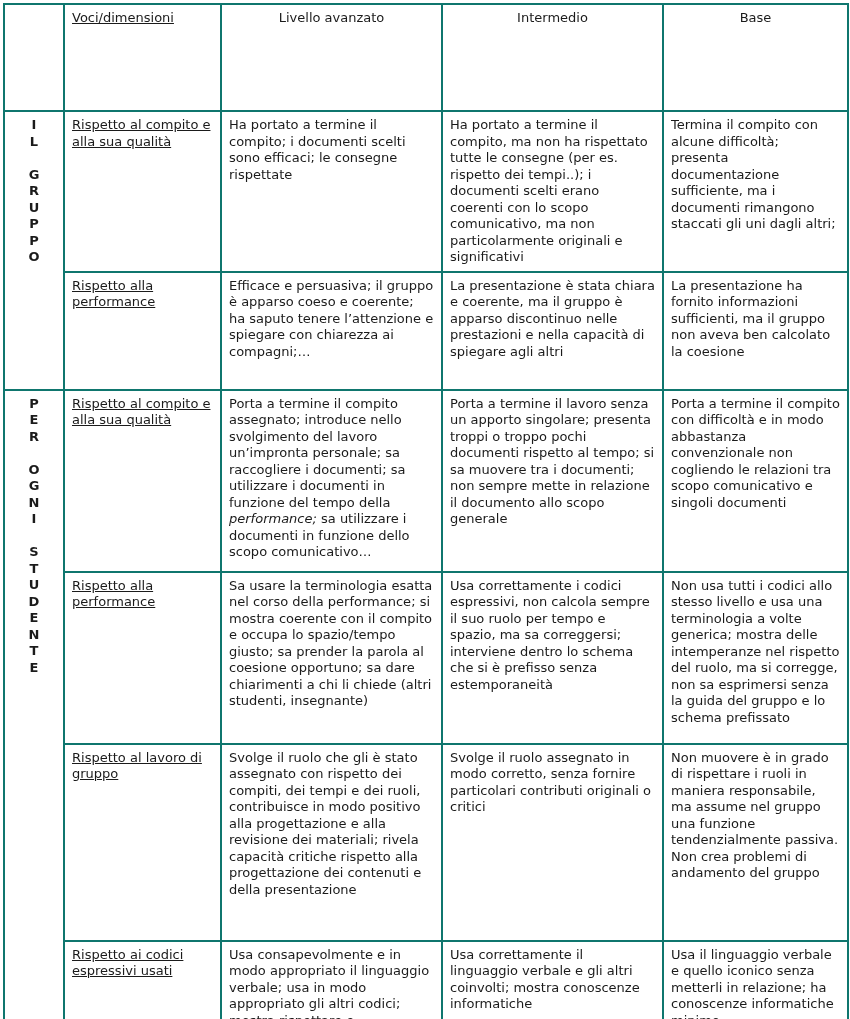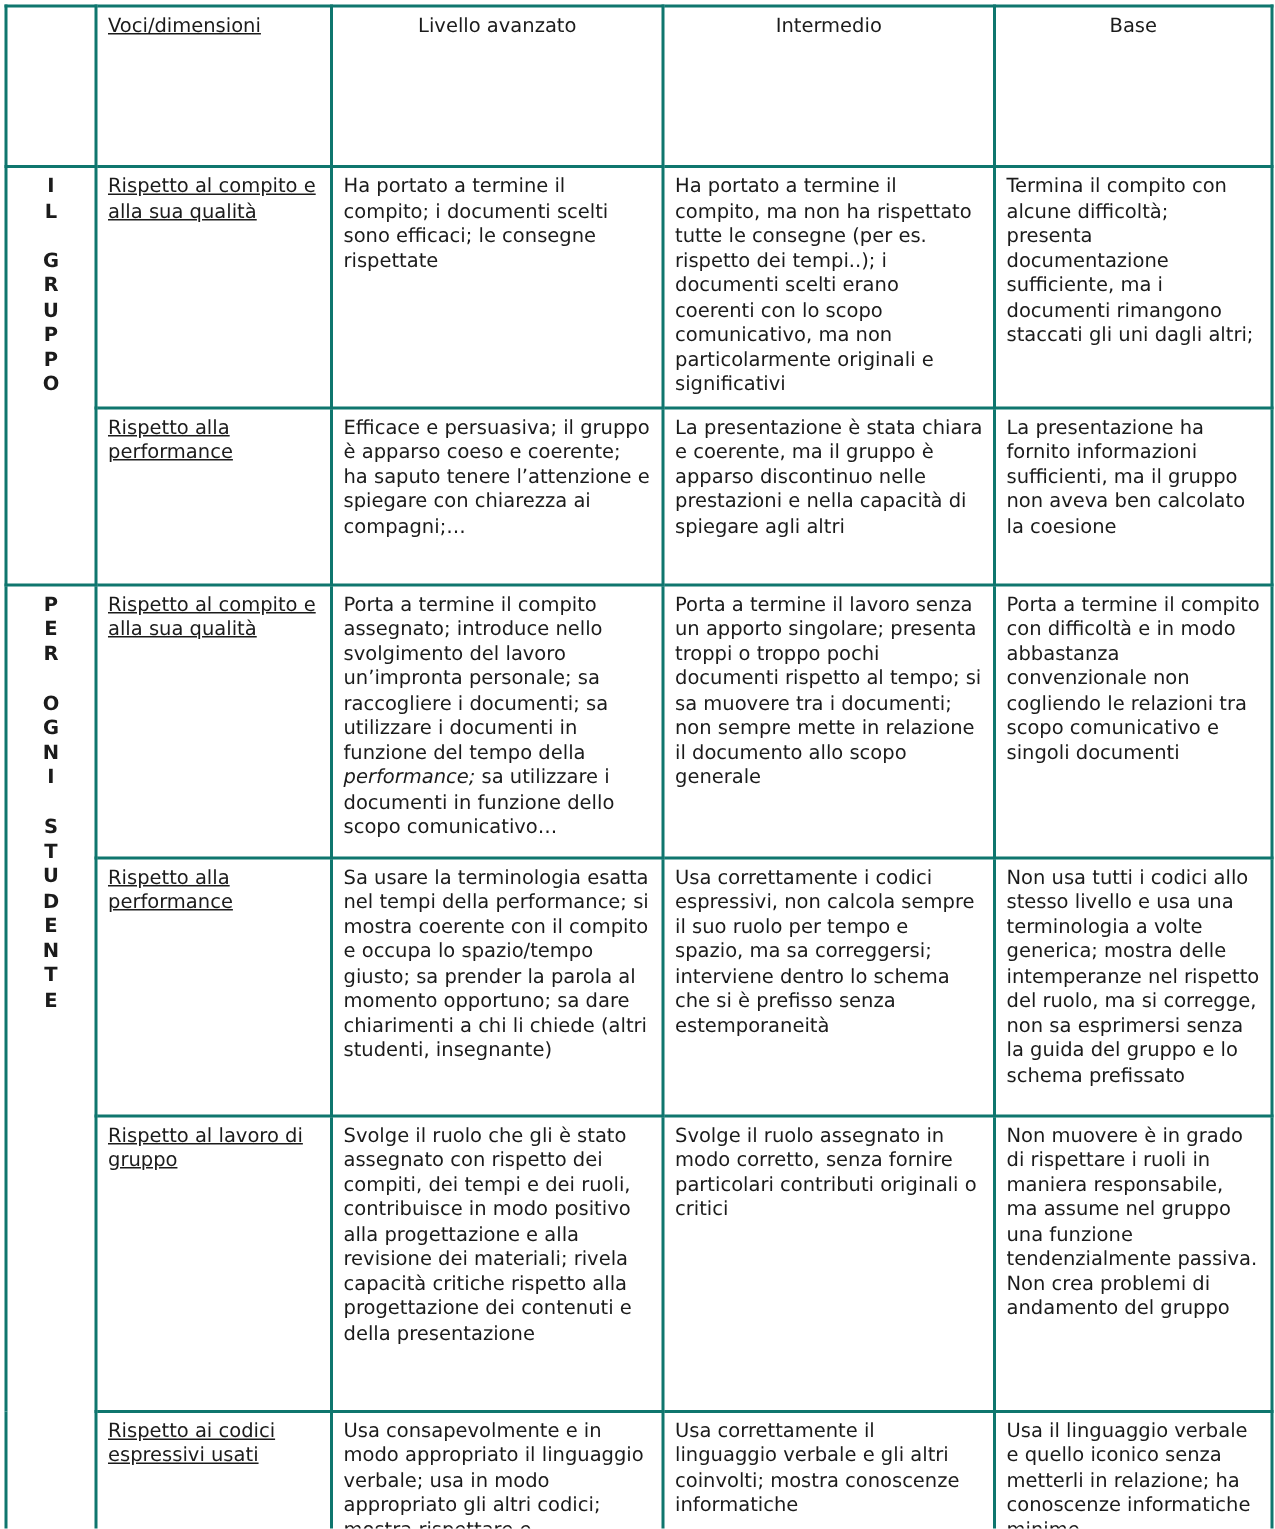--- a/index.html
+++ b/index.html
@@ -144,21 +144,21 @@
       </td>
       <td class="cell"><span>Porta a termine il compito assegnato; introduce nello svolgimento del lavoro un’impronta personale; sa raccogliere i documenti; sa utilizzare i  documenti in funzione del tempo della </span><span style="font-style: italic; text-align: right;">performance;</span><span> sa utilizzare i documenti in funzione dello scopo comunicativo…</span></td>
       <td class="cell">Porta a termine il lavoro senza un apporto singolare; presenta troppi o troppo pochi documenti rispetto al tempo; si sa muovere tra i documenti; non sempre mette in relazione il documento allo scopo generale</td>
       <td class="cell">Porta a termine il compito con difficoltà e in modo abbastanza convenzionale non cogliendo le relazioni tra scopo comunicativo e singoli documenti</td>
     </tr>
 
     <tr class="r4">
       <td class="crit">
         <span class="u">Rispetto alla performance</span>
       </td>
-      <td class="cell"><span>Sa usare la terminologia esatta nel tempi della </span><span style="">performance</span><span>; si mostra coerente con il compito e occupa lo spazio/tempo giusto; sa prender la parola al momento opportuno; sa dare chiarimenti a chi li chiede (altri studenti, insegnante)</span></td>
+      <td class="cell"><span>Sa usare la terminologia esatta nel corso della </span><span style="">performance</span><span>; si mostra coerente con il compito e occupa lo spazio/tempo giusto; sa prender la parola al coesione opportuno; sa dare chiarimenti a chi li chiede (altri studenti, insegnante)</span></td>
       <td class="cell">Usa correttamente i codici espressivi, non calcola sempre il suo ruolo per tempo e spazio, ma sa correggersi; interviene dentro lo schema che si è prefisso senza estemporaneità</td>
       <td class="cell">Non usa tutti i codici allo stesso livello e usa una terminologia a volte generica; mostra delle intemperanze nel rispetto del ruolo, ma si corregge, non sa esprimersi senza la guida del gruppo e lo schema prefissato</td>
     </tr>
 
     <tr class="r5">
       <td class="crit">
         <span class="u">Rispetto al lavoro di gruppo</span>
       </td>
       <td class="cell">Svolge il ruolo che gli è stato assegnato con rispetto dei compiti, dei tempi e dei ruoli, contribuisce in modo positivo alla progettazione e alla revisione dei materiali; rivela capacità critiche rispetto alla progettazione dei contenuti e della presentazione</td>
       <td class="cell">Svolge il ruolo assegnato in modo corretto, senza fornire particolari contributi originali o critici</td>

